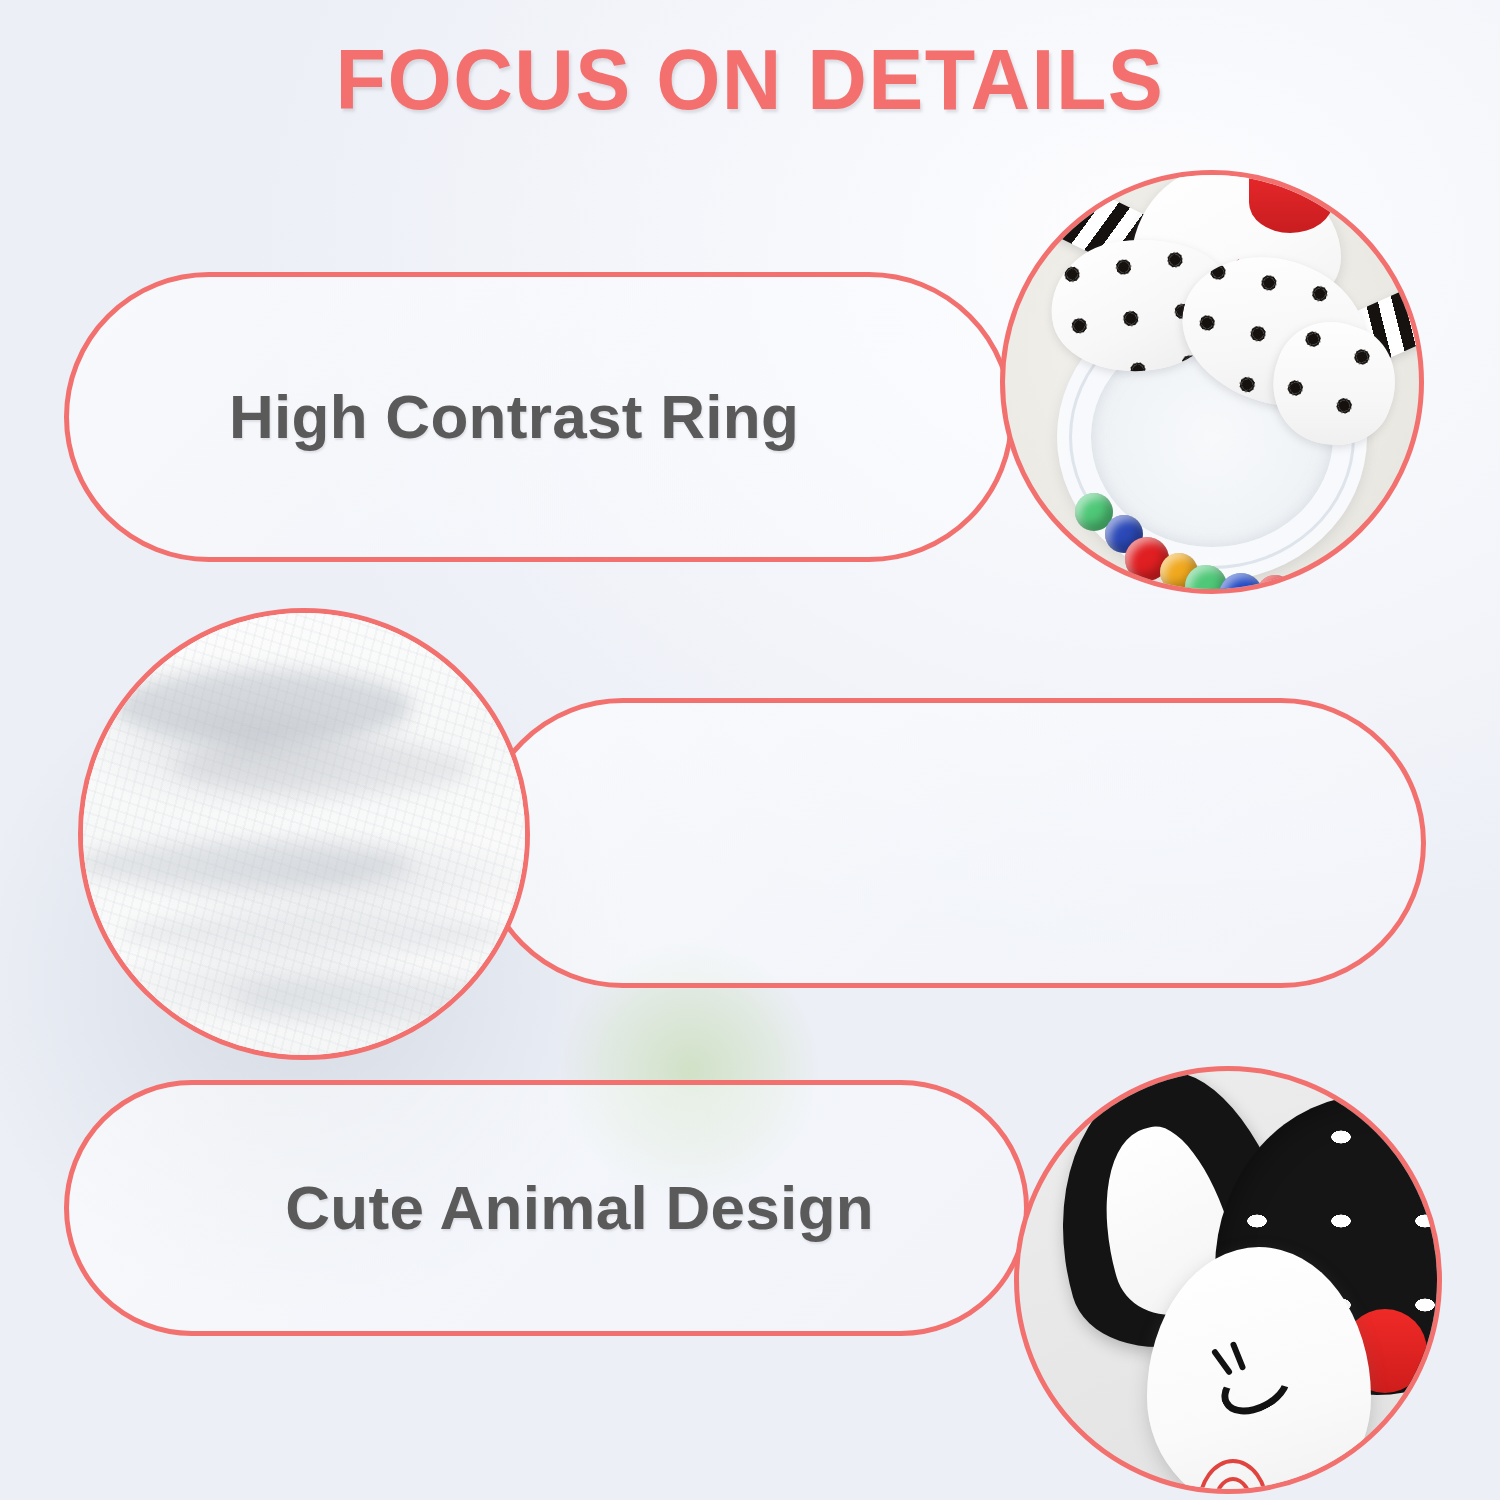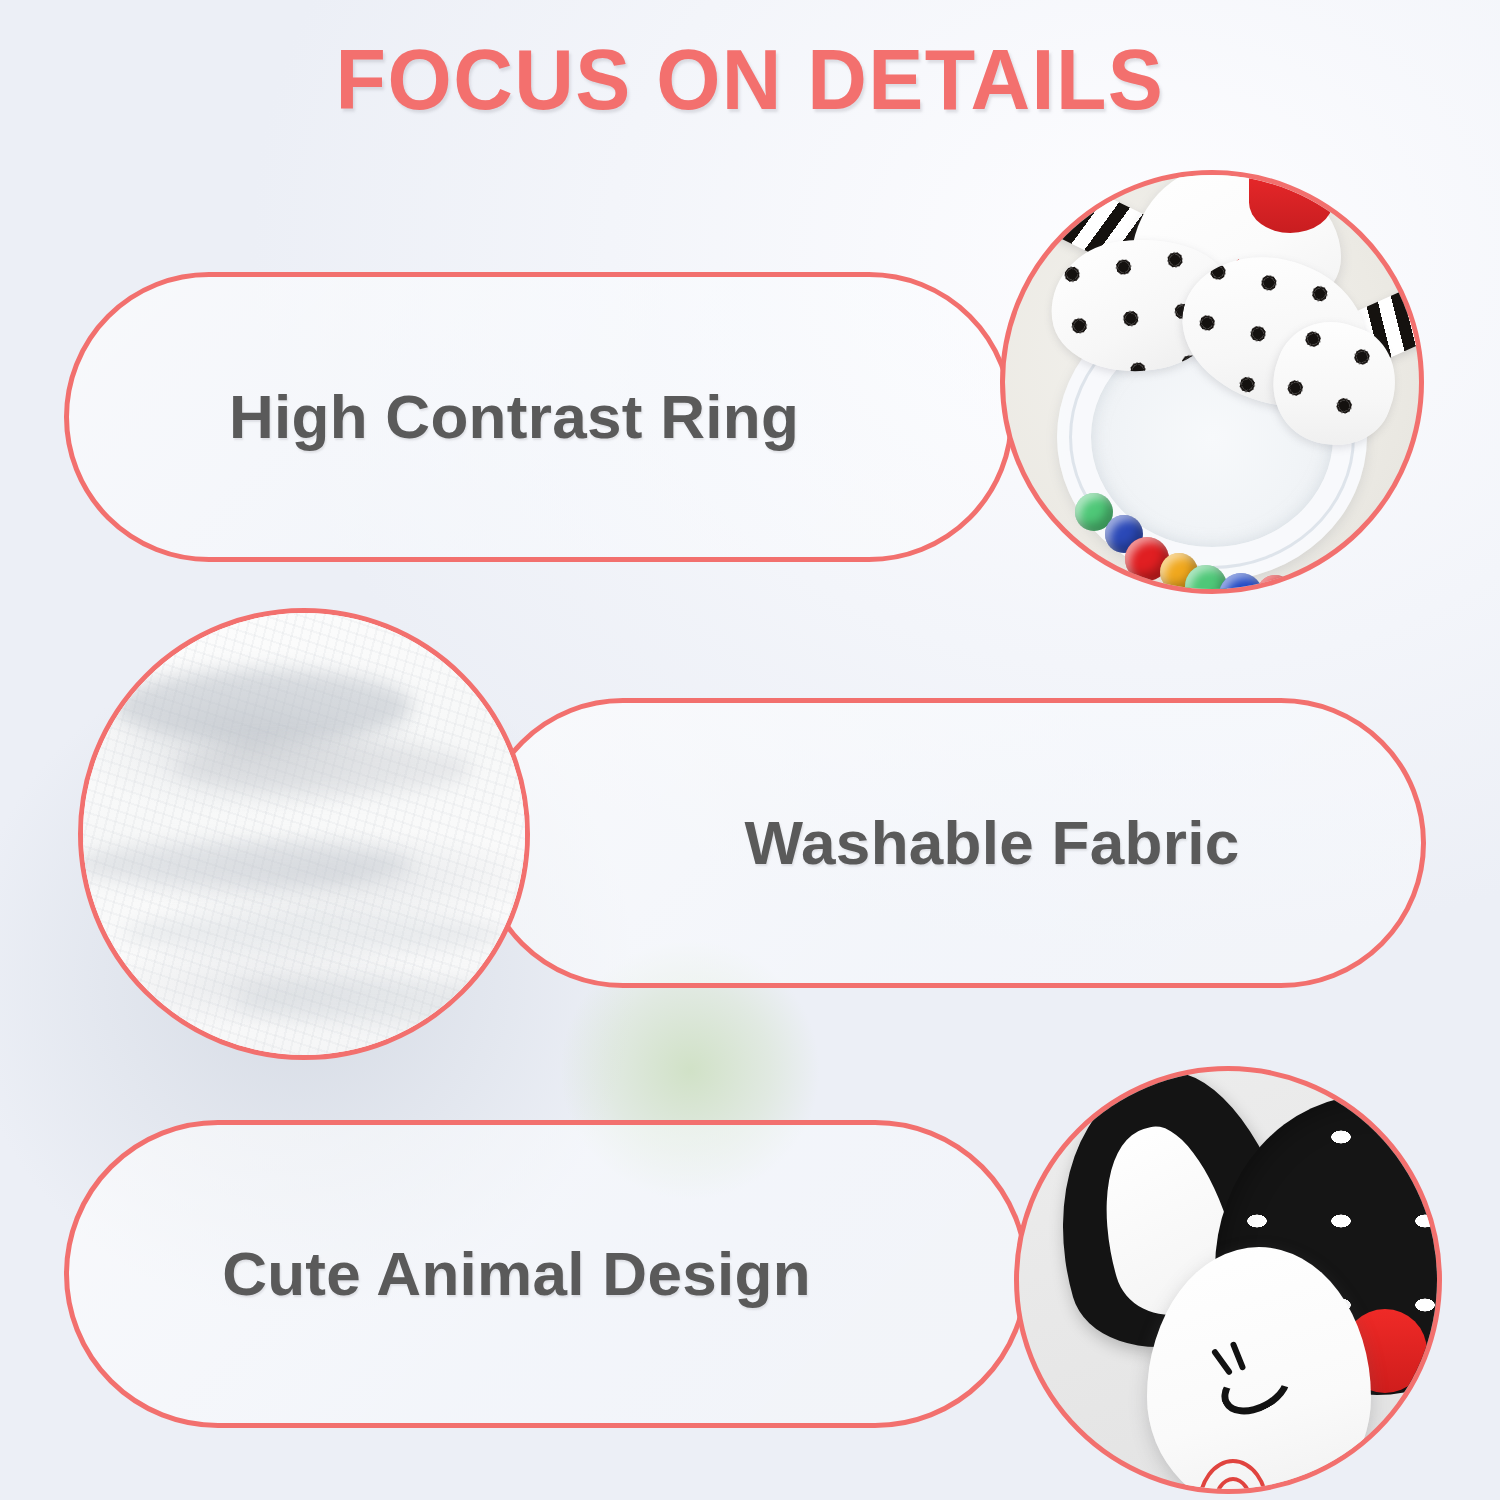--- a/index.html
+++ b/index.html
@@ -60,21 +60,21 @@
     font-size: 62px;
     line-height: 1.32;
     text-align: center;
     letter-spacing: 0.3px;
     text-shadow: 1px 2px 2px rgba(140,140,150,0.22);
     white-space: nowrap;
   }
 
   #pill-1 { left: 64px;  top: 272px;  width: 950px; height: 290px; padding: 0 140px 0 90px; }
   #pill-2 { left: 478px; top: 698px;  width: 948px; height: 290px; padding: 0 70px 0 150px; }
-  #pill-3 { left: 64px;  top: 1120px; width: 965px; height: 308px; padding: 0 150px 0 90px; }
+  #pill-3 { left: 64px;  top: 1080px; width: 965px; height: 256px; padding: 0 150px 0 90px; align-items: flex-end; }
 
   
   .photo-circle {
     position: absolute;
     border-radius: 50%;
     border: 5px solid #f2706e;
     box-sizing: border-box;
     overflow: hidden;
   }
 
@@ -250,21 +250,20 @@
 
 <div id="stage">
 
   <div id="title">FOCUS ON DETAILS</div>
 
   <div id="pill-1" class="pill">
     <div class="pill-text">High Contrast Ring</div>
   </div>
 
   <div id="pill-2" class="pill">
-    <div class="pill-text">Washable Fabric</div>
   </div>
 
   <div id="pill-3" class="pill">
     <div class="pill-text">Cute Animal Design</div>
   </div>
 
   <div id="circle-ring" class="photo-circle">
     <div class="ring-photo">
 
       <div class="clear-ring"></div>

